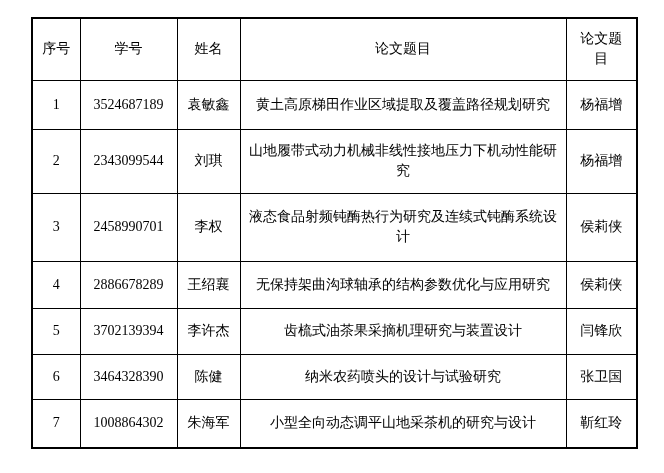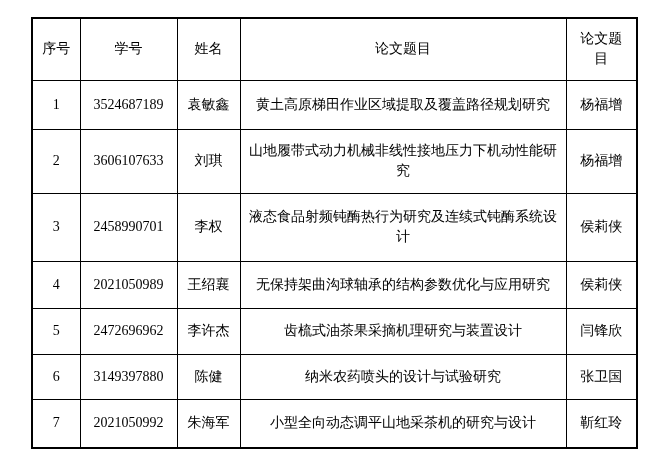--- a/index.html
+++ b/index.html
@@ -71,55 +71,55 @@
     <tbody>
         <tr>
           <td>1</td>
           <td>3524687189</td>
           <td>袁敏鑫</td>
           <td>黄土高原梯田作业区域提取及覆盖路径规划研究</td>
           <td>杨福增</td>
         </tr>
         <tr>
           <td>2</td>
-          <td>3606107633</td>
+          <td>2343099544</td>
           <td>刘琪</td>
           <td>山地履带式动力机械非线性接地压力下机动性能研究</td>
           <td>杨福增</td>
         </tr>
         <tr>
           <td>3</td>
           <td>2458990701</td>
           <td>李权</td>
           <td>液态食品射频钝酶热行为研究及连续式钝酶系统设计</td>
           <td>侯莉侠</td>
         </tr>
         <tr>
           <td>4</td>
-          <td>2021050989</td>
+          <td>2886678289</td>
           <td>王绍襄</td>
           <td>无保持架曲沟球轴承的结构参数优化与应用研究</td>
           <td>侯莉侠</td>
         </tr>
         <tr>
           <td>5</td>
-          <td>2472696962</td>
+          <td>3702139394</td>
           <td>李许杰</td>
           <td>齿梳式油茶果采摘机理研究与装置设计</td>
           <td>闫锋欣</td>
         </tr>
         <tr>
           <td>6</td>
-          <td>3149397880</td>
+          <td>3464328390</td>
           <td>陈健</td>
           <td>纳米农药喷头的设计与试验研究</td>
           <td>张卫国</td>
         </tr>
         <tr>
           <td>7</td>
-          <td>2021050992</td>
+          <td>1008864302</td>
           <td>朱海军</td>
           <td>小型全向动态调平山地采茶机的研究与设计</td>
           <td>靳红玲</td>
         </tr>
       </tbody>
   </table>
 </div>
 
 </body></html>

